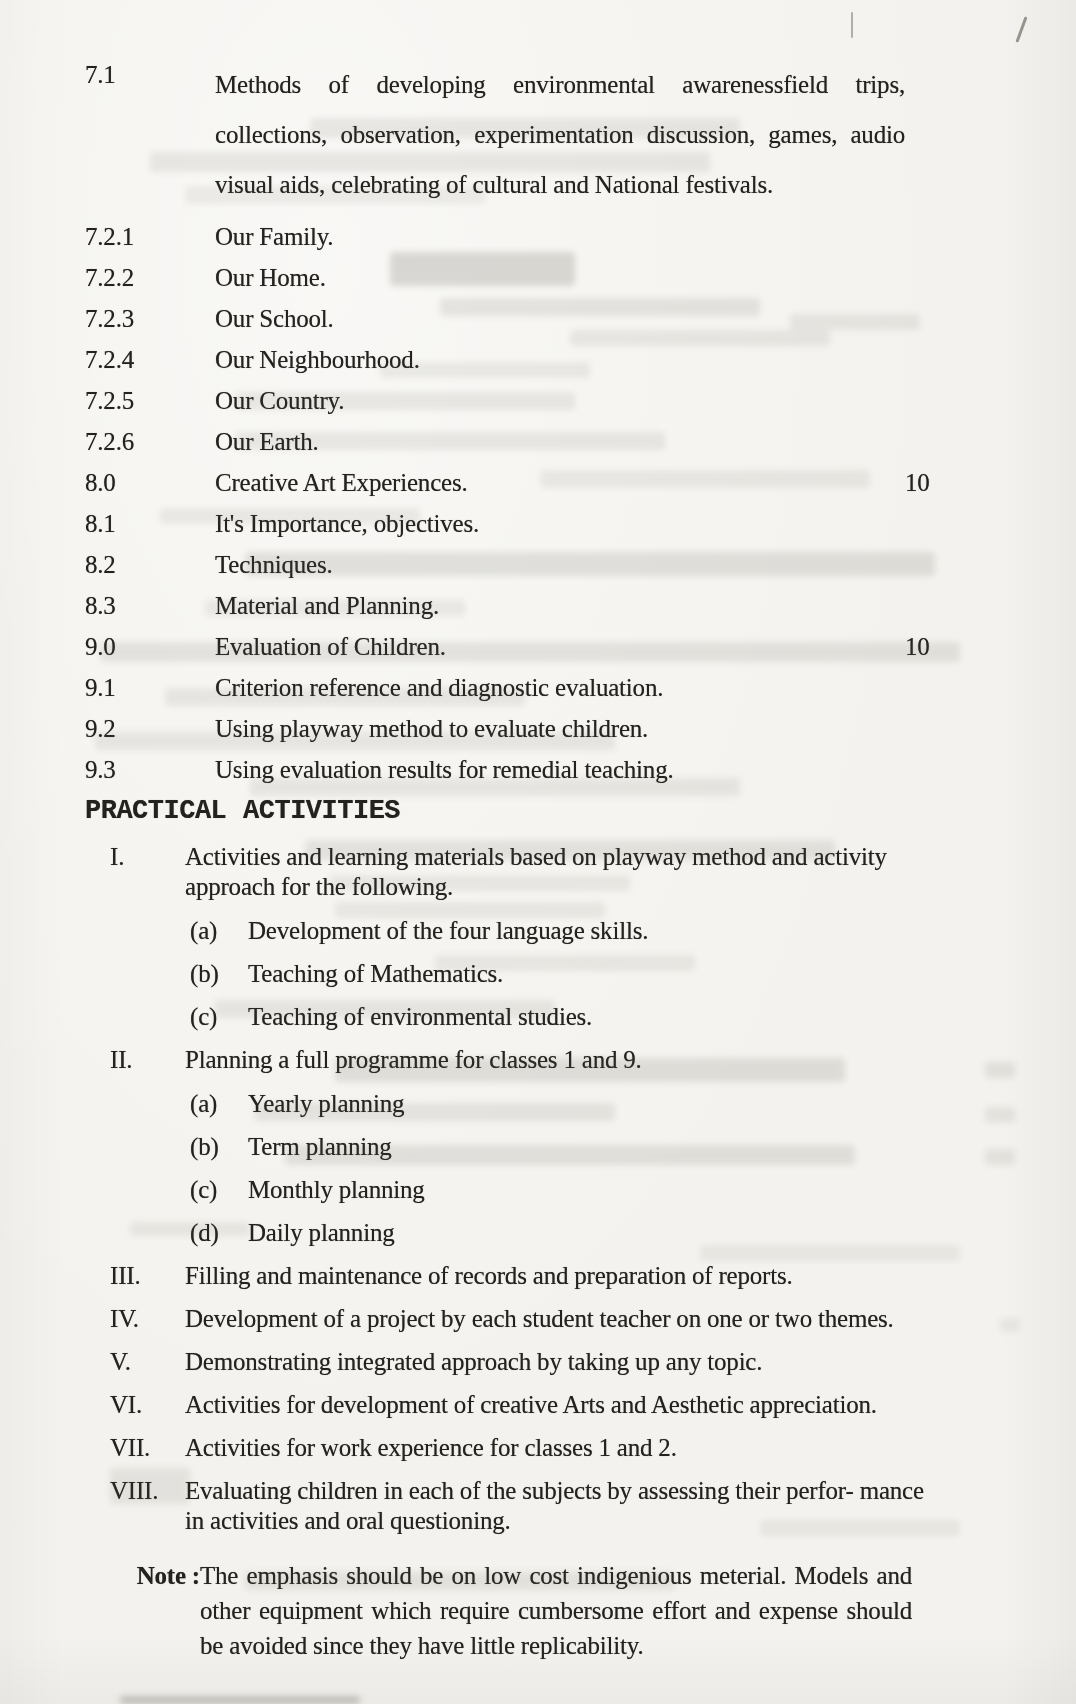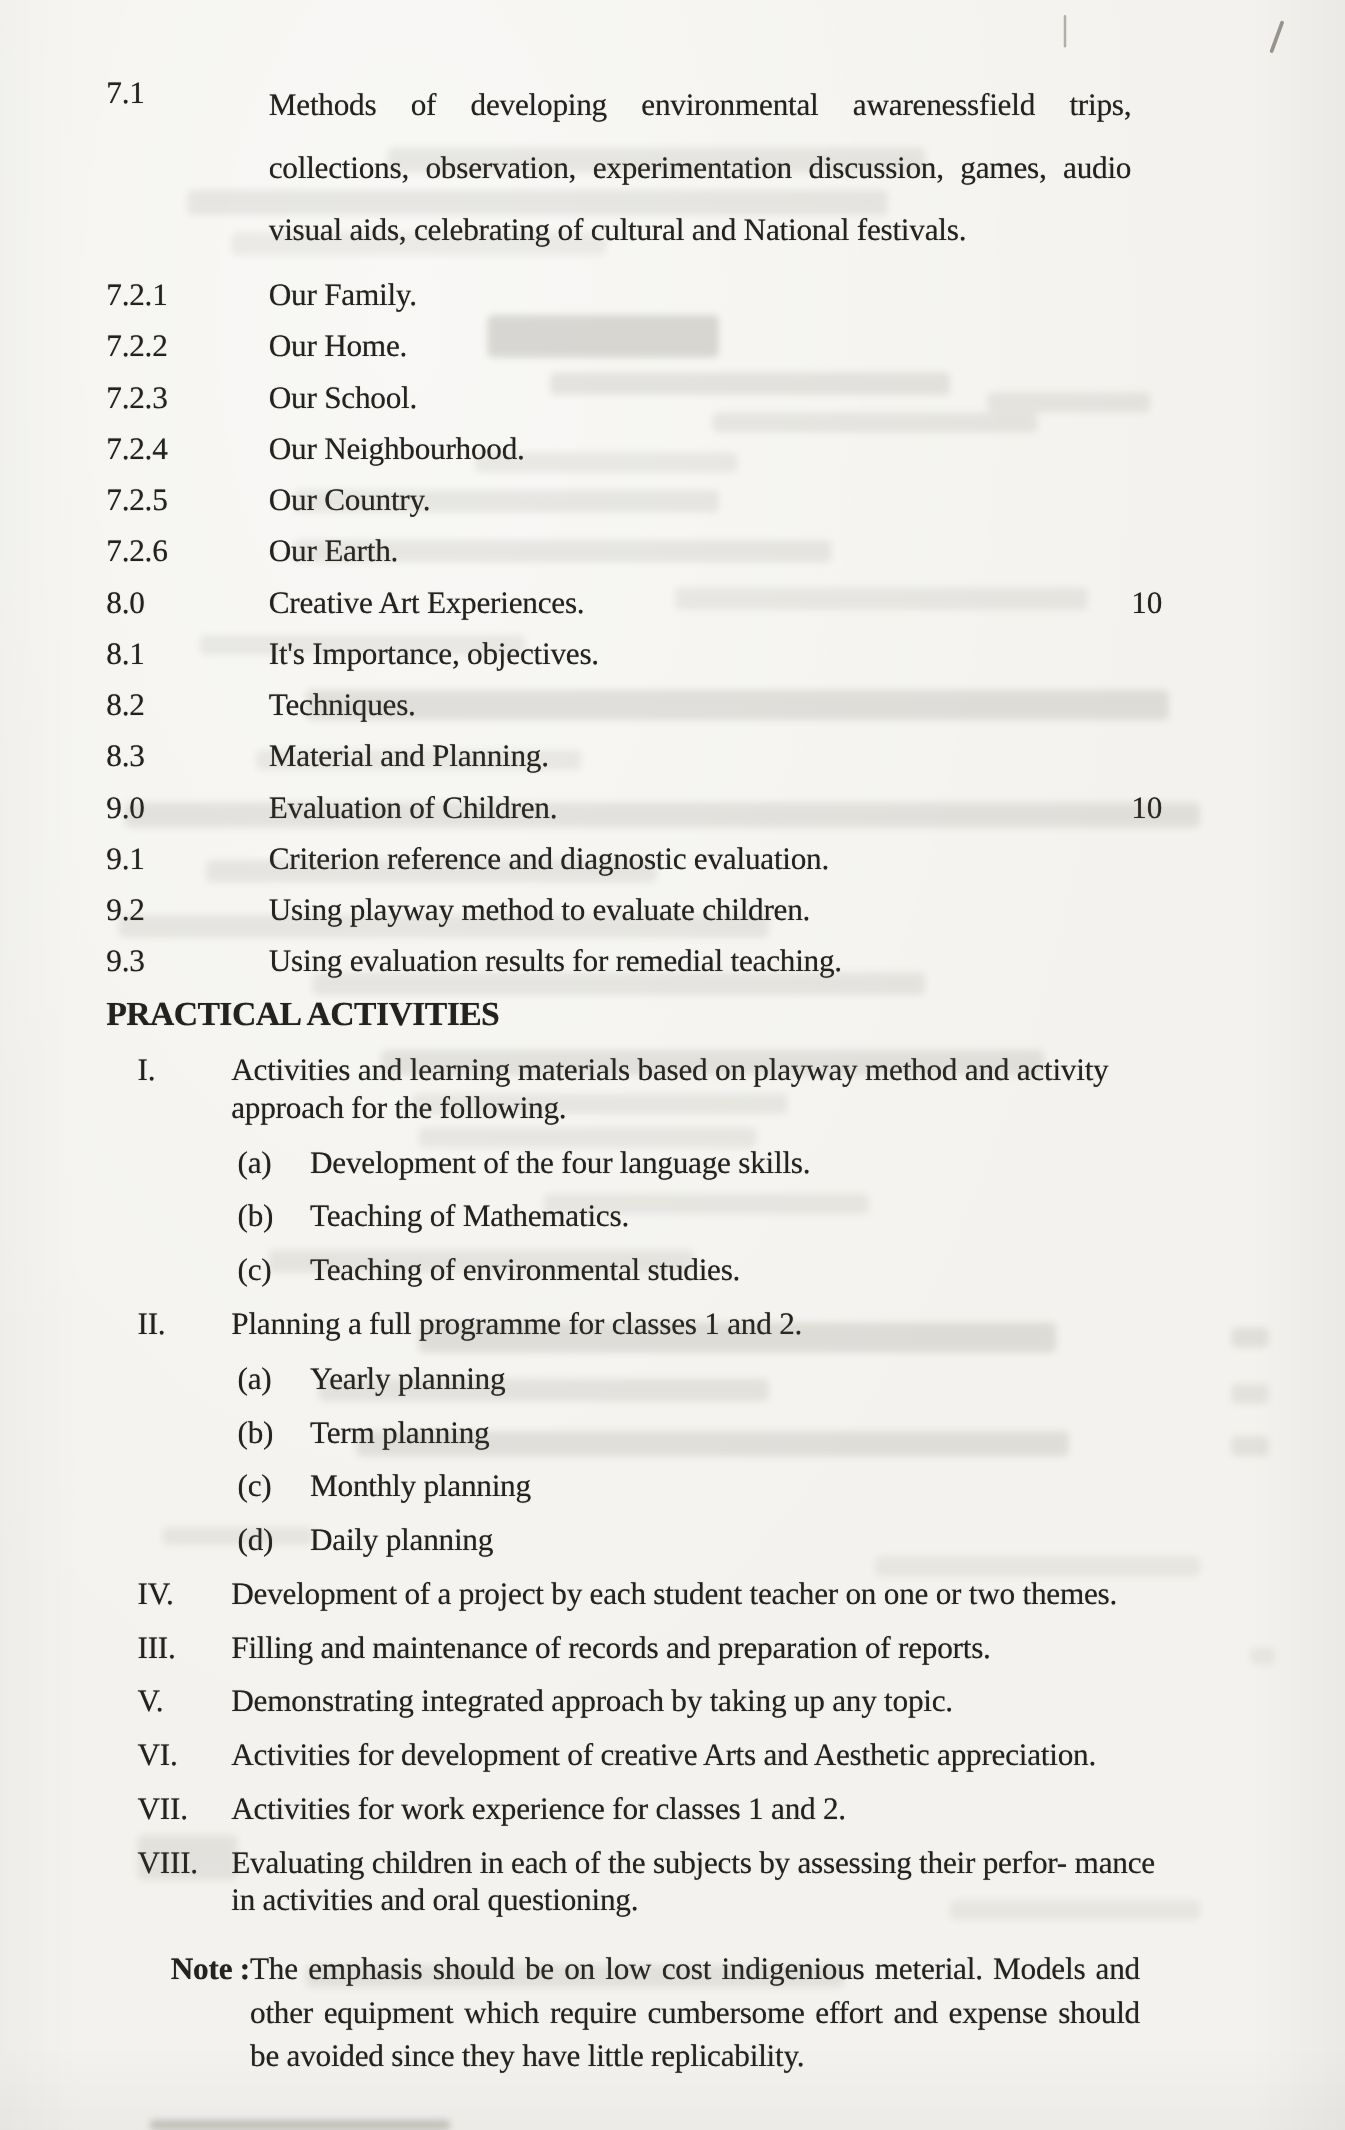--- a/index.html
+++ b/index.html
@@ -30,20 +30,21 @@
   .row .txt{padding-right:10px;}
   .row .marks{text-align:left;}
   .row.block .txt{text-align:justify;line-height:50px;padding-right:0;}
   .heading{
     font-weight:bold;
     font-size:27px;
     letter-spacing:-0.5px;
     word-spacing:1px;
     margin:4px 0 16px 0;
     line-height:30px;
+    font-family:Liberation Mono, monospace;
   }
   .roman{
     display:grid;
     grid-template-columns:75px 1fr;
     margin:0 25px 13px 25px;
     line-height:30px;
   }
   .roman .txt{padding-right:25px;}
   .sub{
     display:grid;
@@ -217,46 +218,46 @@
     <span class="lbl">(b)</span>
     <span class="txt">Teaching of Mathematics.</span>
   </div>
   <div class="sub">
     <span class="lbl">(c)</span>
     <span class="txt">Teaching of environmental studies.</span>
   </div>
 
   <div class="roman">
     <span class="num">II.</span>
-    <span class="txt">Planning a full programme for classes 1 and 2.</span>
+    <span class="txt">Planning a full programme for classes 1 and 9.</span>
   </div>
   <div class="sub">
     <span class="lbl">(a)</span>
     <span class="txt">Yearly planning</span>
   </div>
   <div class="sub">
     <span class="lbl">(b)</span>
     <span class="txt">Term planning</span>
   </div>
   <div class="sub">
     <span class="lbl">(c)</span>
     <span class="txt">Monthly planning</span>
   </div>
   <div class="sub">
     <span class="lbl">(d)</span>
     <span class="txt">Daily planning</span>
   </div>
 
   <div class="roman">
+    <span class="num">III.</span>
+    <span class="txt">Filling and maintenance of records and preparation of reports.</span>
+  </div>
+  <div class="roman">
     <span class="num">IV.</span>
     <span class="txt">Development of a project by each student teacher on one or two themes.</span>
-  </div>
-  <div class="roman">
-    <span class="num">III.</span>
-    <span class="txt">Filling and maintenance of records and preparation of reports.</span>
   </div>
   <div class="roman">
     <span class="num">V.</span>
     <span class="txt">Demonstrating integrated approach by taking up any topic.</span>
   </div>
   <div class="roman">
     <span class="num">VI.</span>
     <span class="txt">Activities for development of creative Arts and Aesthetic appreciation.</span>
   </div>
   <div class="roman">

